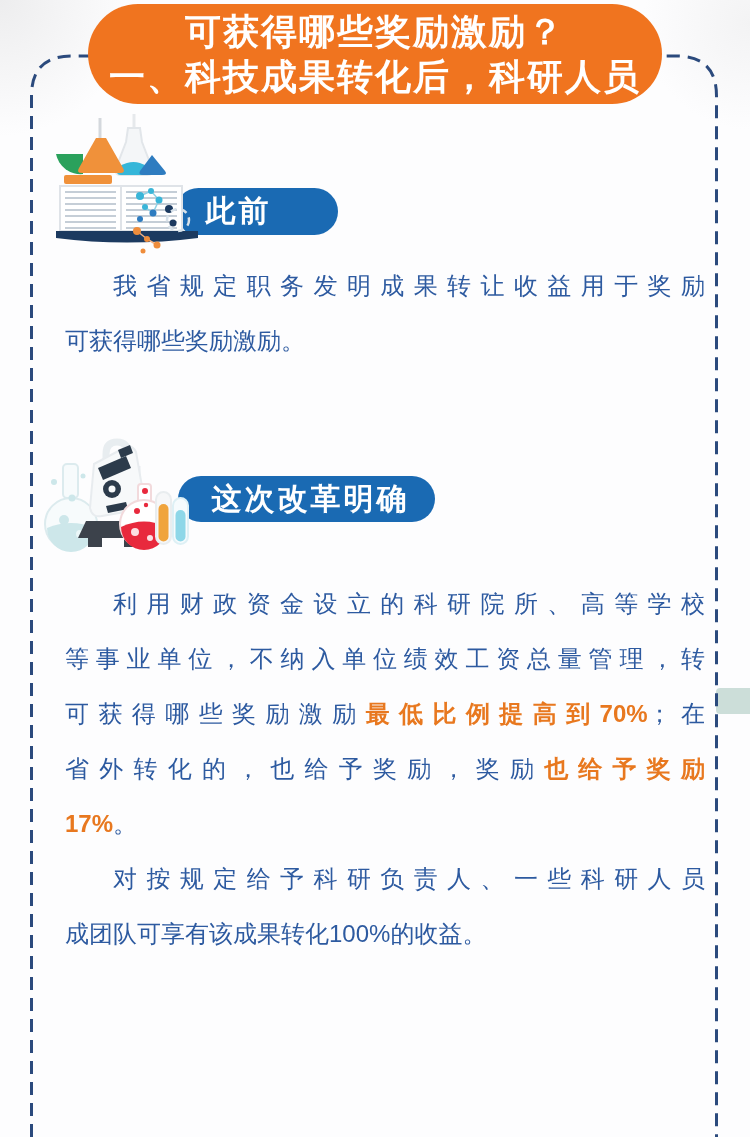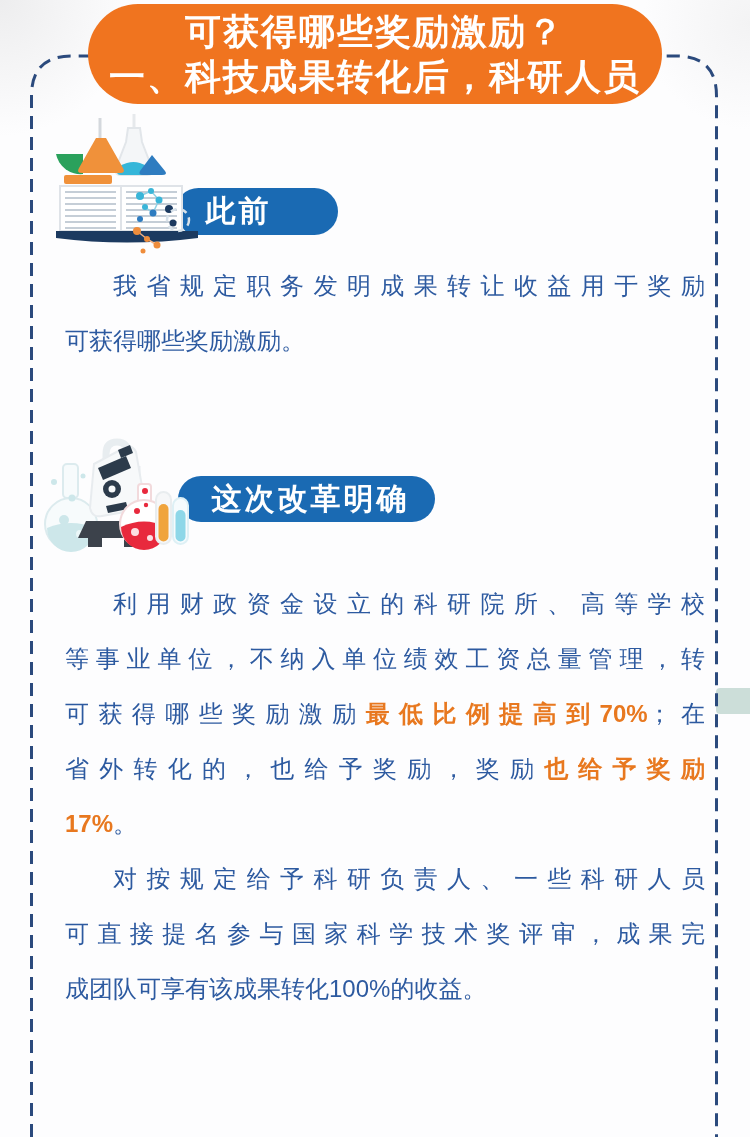--- a/index.html
+++ b/index.html
@@ -174,18 +174,17 @@
   <div class="textblock tb2">
       <div class="para">
         <div class="line j ind"><span>利用财政资金设立的科研院所、高等学校</span></div>
         <div class="line j"><span>等事业单位，不纳入单位绩效工资总量管理，转</span></div>
         <div class="line j"><span>可获得哪些奖励激励</span><span class="hl">最低比例提高到70%</span><span>；在</span></div>
         <div class="line j"><span>省外转化的，也给予奖励，奖励</span><span class="hl">也给予奖励</span></div>
         <div class="line"><span class="hl">17%</span><span>。</span></div>
       </div>
       <div class="para">
         <div class="line j ind"><span>对按规定给予科研负责人、一些科研人员</span></div>
-        <div class="line j"><span>可直接提名参与国家科学技术奖评审，成果完</span></div>
         <div class="line"><span>成团队可享有该成果转化100%的收益。</span></div>
       </div>
     </div>
 
 </div>
 
 </body></html>

